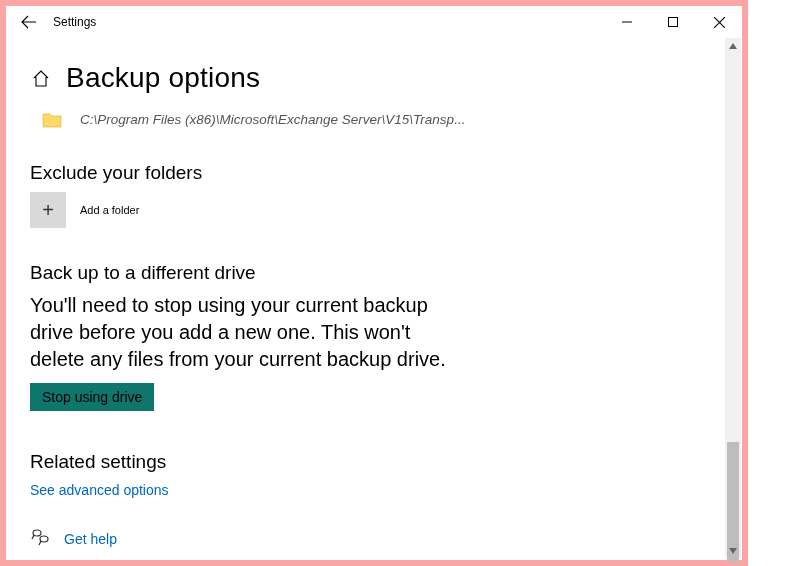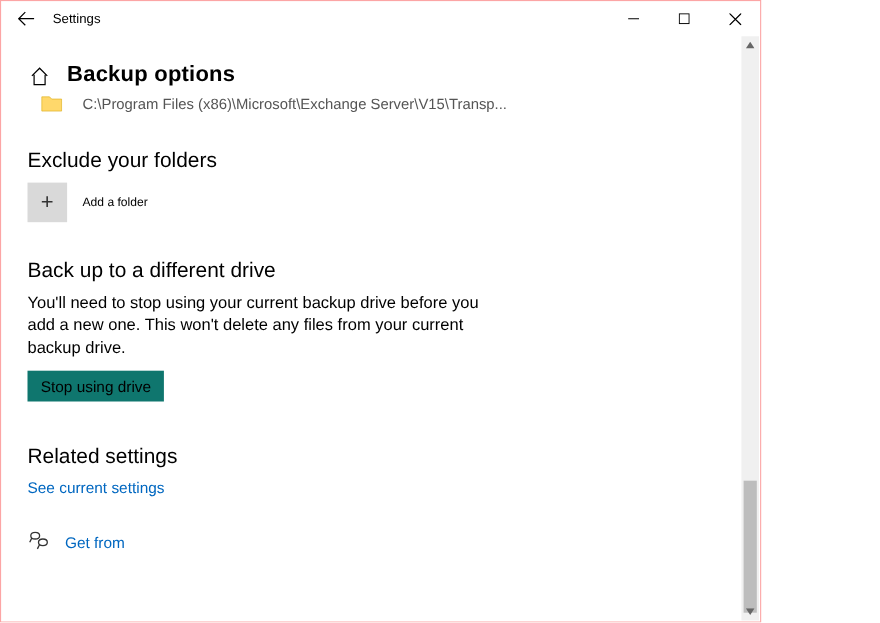--- a/index.html
+++ b/index.html
@@ -1,42 +1,42 @@
 <!DOCTYPE html>
 <html><head>
 <meta charset="utf-8">
 <style>
   * { box-sizing: border-box; margin: 0; padding: 0; font-family: "Segoe UI", Arial, sans-serif; }
   html, body { width: 800px; height: 566px; background: #fff; overflow: hidden; }
-  .window { width: 692px; height: 566px; border: 1px solid #fca5a5; position: relative; background: #fff; }
+  .window { width: 748px; height: 566px; border: 6px solid #fca5a5; position: relative; background: #fff; }
 
   .titlebar { display: flex; align-items: center; height: 32px; }
   .titlebar .back { width: 46px; display: flex; justify-content: center; align-items: center; height: 32px; cursor: pointer; }
   .titlebar .title { font-size: 12px; color: #000; flex: 1; padding-left: 1px; }
   .win-ctrls { display: flex; }
   .win-ctrls .ctrl { width: 46px; height: 32px; display: flex; justify-content: center; align-items: center; }
   .win-ctrls svg { display: block; }
 
   .content { padding: 0 24px 0 24px; }
 
   .hdr-row { display: flex; align-items: center; margin-top: 24px; }
   .home-icon { width: 22px; display: flex; justify-content: center; margin-right: 14px; }
-  .page-title { font-size: 20px; font-weight: 700; color: #000; letter-spacing: 0.2px; }
+  .page-title { font-size: 28px; font-weight: 400; color: #000; letter-spacing: 0.2px; }
 
-  .path-row { display: flex; align-items: flex-end; margin-top: 6px; margin-left: 4px; }
+  .path-row { display: flex; align-items: flex-start; margin-top: 18px; margin-left: 4px; font-style: italic; }
   .folder-ic { width: 20px; height: 16px; margin-right: 18px; margin-left: 8px; }
   .path-text { font-size: 13.5px; color: #555; }
 
   h2.section { font-size: 19px; font-weight: 400; color: #000; margin-top: 34px; margin-bottom: 8px; }
 
   .add-row { display: flex; align-items: center; gap: 14px; margin-top: 8px; }
   .plus-box { width: 36px; height: 36px; background: #d9d9d9; display: flex; justify-content: center; align-items: center; font-size: 20px; color: #333; cursor: pointer; }
   .add-label { font-size: 11px; color: #000; }
 
-  .body-text { font-size: 15px; color: #000; line-height: 1.35; max-width: 430px; }
+  .body-text { font-size: 20px; color: #000; line-height: 1.35; max-width: 430px; }
 
   .btn { display: inline-block; background: #0f766e; border: none; padding: 6px 12px; font-size: 14px; color: #000; margin-top: 10px; cursor: pointer; }
 
   .link { font-size: 14px; color: #0067c0; cursor: pointer; display: inline-block; }
   .link-row { margin-top: 4px; }
 
   .restore-box { display: inline-block; border: 2.5px solid #ff2020; padding: 7px 10px 7px 3px; margin-top: 18px; margin-left: -3px; }
 
   .help-row { display: flex; align-items: center; gap: 14px; margin-top: 30px; }
   .help-icon { width: 20px; height: 20px; }
@@ -104,33 +104,33 @@
           <span>+</span>
         </div>
       <div class="add-label">Add a folder</div>
     </div>
 
     <h2 class="section" style="">Back up to a different drive</h2>
     <p class="body-text">You'll need to stop using your current backup drive before you add a new one. This won't delete any files from your current backup drive.</p>
     <button class="btn">Stop using drive</button>
 
     <h2 class="section" style="margin-top:40px">Related settings</h2>
-    <div class="link-row"><span class="link">See current settings</span></div>
+    <div class="link-row"><span class="link">See advanced options</span></div>
 
 
     <div class="help-row">
       <div class="help-icon">
         <svg width="20" height="20" viewBox="0 0 20 20">
           <path d="M3 4 Q3 1 7 1 Q11 1 11 4 Q11 7 7 7 Q3 7 3 4 Z" fill="none" stroke="#333" stroke-width="1.2"></path>
           <path d="M4 6 L2 10" stroke="#333" stroke-width="1.2" fill="none"></path>
           <path d="M10 10 Q10 7 14 7 Q18 7 18 10 Q18 13 14 13 Q10 13 10 10 Z" fill="none" stroke="#333" stroke-width="1.2"></path>
           <path d="M11 12 L9 16" stroke="#333" stroke-width="1.2" fill="none"></path>
         </svg>
       </div>
-      <span class="link">Get from</span>
+      <span class="link">Get help</span>
     </div>
 
   </div>
 
   <div class="scrollbar">
     <div class="arrow up">
       <svg width="8" height="6" viewBox="0 0 8 6">
           <path d="M0 6 L4 0 L8 6 Z" fill="#666"></path>
         </svg>
     </div>

